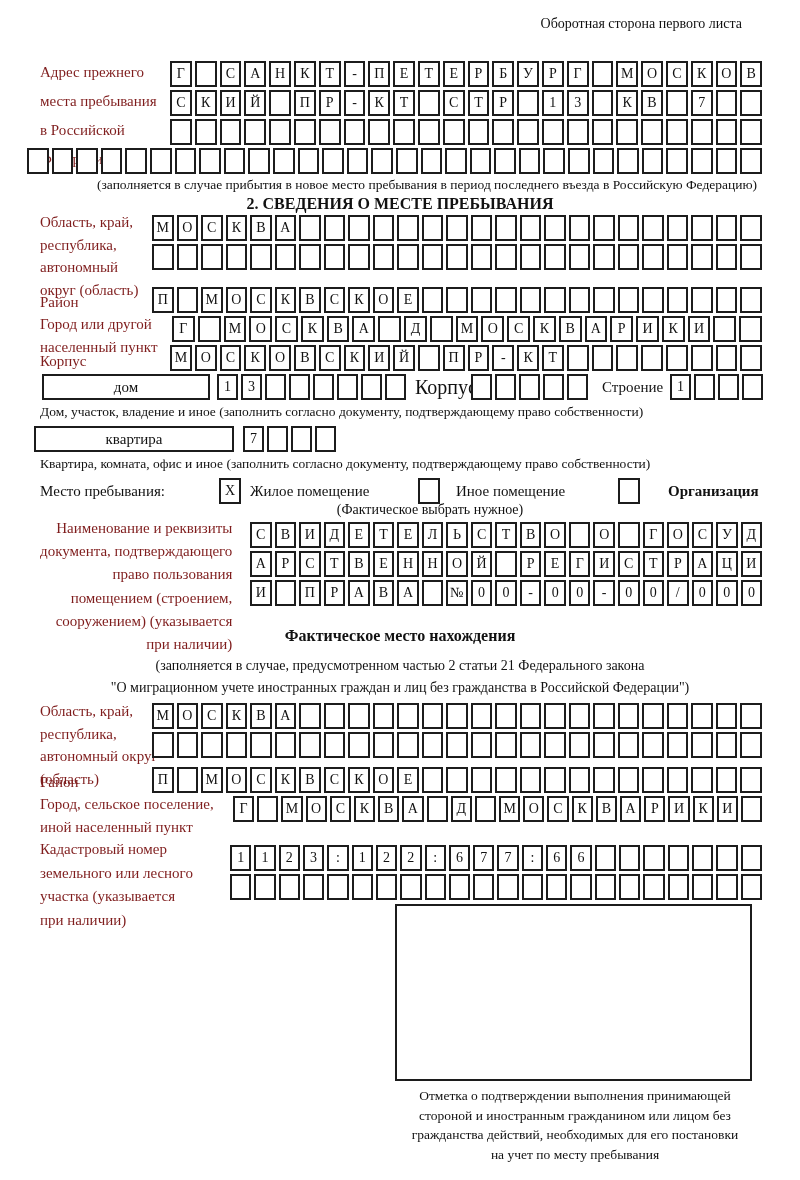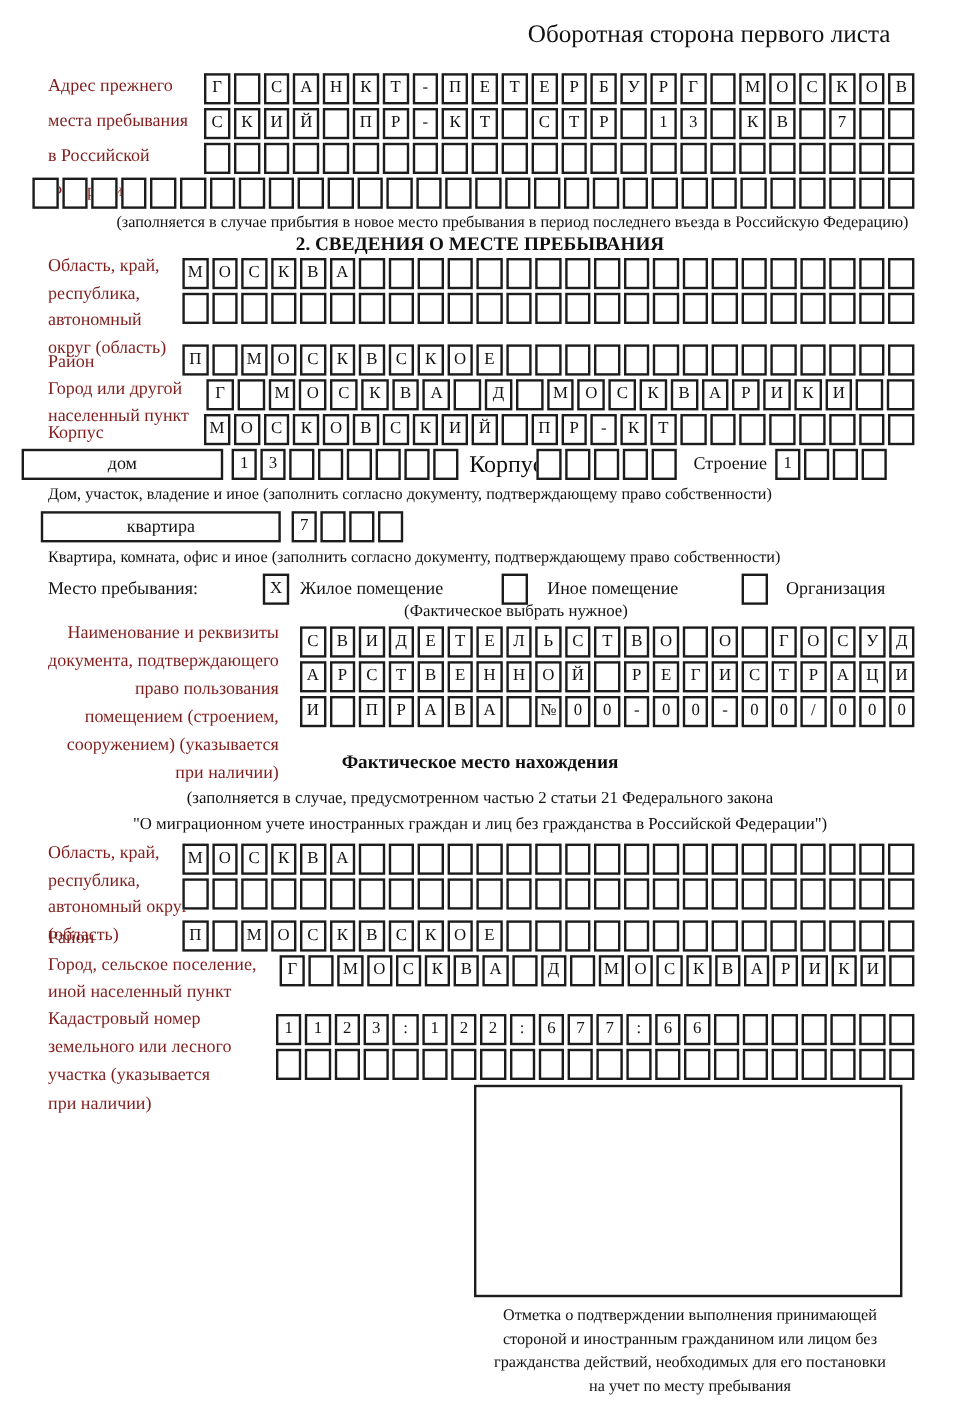--- a/index.html
+++ b/index.html
@@ -9,60 +9,60 @@
   .note{position:absolute;font-size:13.5px;white-space:pre-line;color:#111;}
   .ctr{text-align:center;}
   .ttl{position:absolute;width:800px;text-align:center;font-weight:bold;font-size:16px;}
   .cellrow{position:absolute;display:flex;gap:3px;height:26px;}
   .cr-inline{display:flex;gap:3px;height:26px;}
   .cell{flex:1 1 0;min-width:0;border:2px solid #1c1c1c;box-sizing:border-box;display:flex;align-items:center;justify-content:center;font-size:14px;background:#fff;}
   .fixed .cell{flex:0 0 21px;}
   .bigbox{border:2px solid #1c1c1c;box-sizing:border-box;display:flex;align-items:center;justify-content:center;font-size:15px;height:26px;}
   .chk{flex:0 0 22px;height:26px;border:2px solid #1c1c1c;box-sizing:border-box;display:flex;align-items:center;justify-content:center;font-size:14px;}
 
-  #header-note{top:16px;right:58px;font-size:21px;}
+  #header-note{top:16px;right:58px;font-size:14px;}
 
   #prev-label{left:40px;top:58px;line-height:29px;}
   #prev-r1{left:170px;top:61px;width:592px;}
   #prev-r2{left:170px;top:90px;width:592px;}
   #prev-r3{left:170px;top:119px;width:592px;}
   #prev-full{left:27px;top:148px;width:735px;}
   #prev-note{top:177px;left:0;width:800px;padding-left:27px;}
 
   #title2{top:195px;}
 
   #obl1-label{left:40px;top:211px;}
   #obl1-r1{left:152px;top:215px;width:610px;}
   #obl1-r2{left:152px;top:244px;width:610px;}
   #raion1-label{left:40px;top:291px;}
   #raion1-row{left:152px;top:287px;width:610px;}
   #gorod1-label{left:40px;top:313px;}
   #gorod1-row{left:172px;top:316px;width:590px;}
   #ulitsa-label{left:40px;top:350px;}
   #ulitsa-row{left:170px;top:345px;width:592px;}
 
-  #dom-row{left:18px;top:374px;display:flex;align-items:center;height:26px;}
+  #dom-row{left:42px;top:374px;display:flex;align-items:center;height:26px;}
   #dom-box{width:168px;margin-right:7px;}
   #dom-cells{width:189px;}
   #korpus-label{margin-left:9px;width:54px;line-height:26px;font-size:20px;}
   #korpus-cells{margin-left:2px;width:117px;}
   #stroenie-label{margin-left:14px;width:64px;line-height:26px;font-size:15px;}
   #stroenie-cells{margin-left:4px;width:93px;}
   #dom-note{left:40px;top:404px;}
 
   #kv-row{left:34px;top:426px;display:flex;height:26px;justify-content:space-between;}
   #kv-box{width:200px;margin-right:9px;}
   #kv-cells{width:93px;}
   #kv-note{left:40px;top:456px;}
 
   #place-row{left:40px;top:478px;display:flex;align-items:center;height:26px;font-size:15px;}
   #place-label{flex:0 0 179px;}
   #place-opt1{margin-left:9px;width:168px;}
   #place-opt2{margin-left:16px;width:162px;}
-  #place-opt3{margin-left:15px;}
+  #place-opt3{margin-left:28px;font-weight:bold;}
   #place-note{top:502px;left:240px;width:380px;text-align:center;font-size:14px;}
 
   #doc-label{left:40px;top:517px;line-height:23.2px;text-align:right;}
   #doc-r1{left:250px;top:522px;width:512px;}
   #doc-r2{left:250px;top:551px;width:512px;}
   #doc-r3{left:250px;top:580px;width:512px;}
 
   #actual-title{top:627px;}
   #actual-note{top:655px;left:0;width:800px;line-height:22px;font-size:14px;}
 

